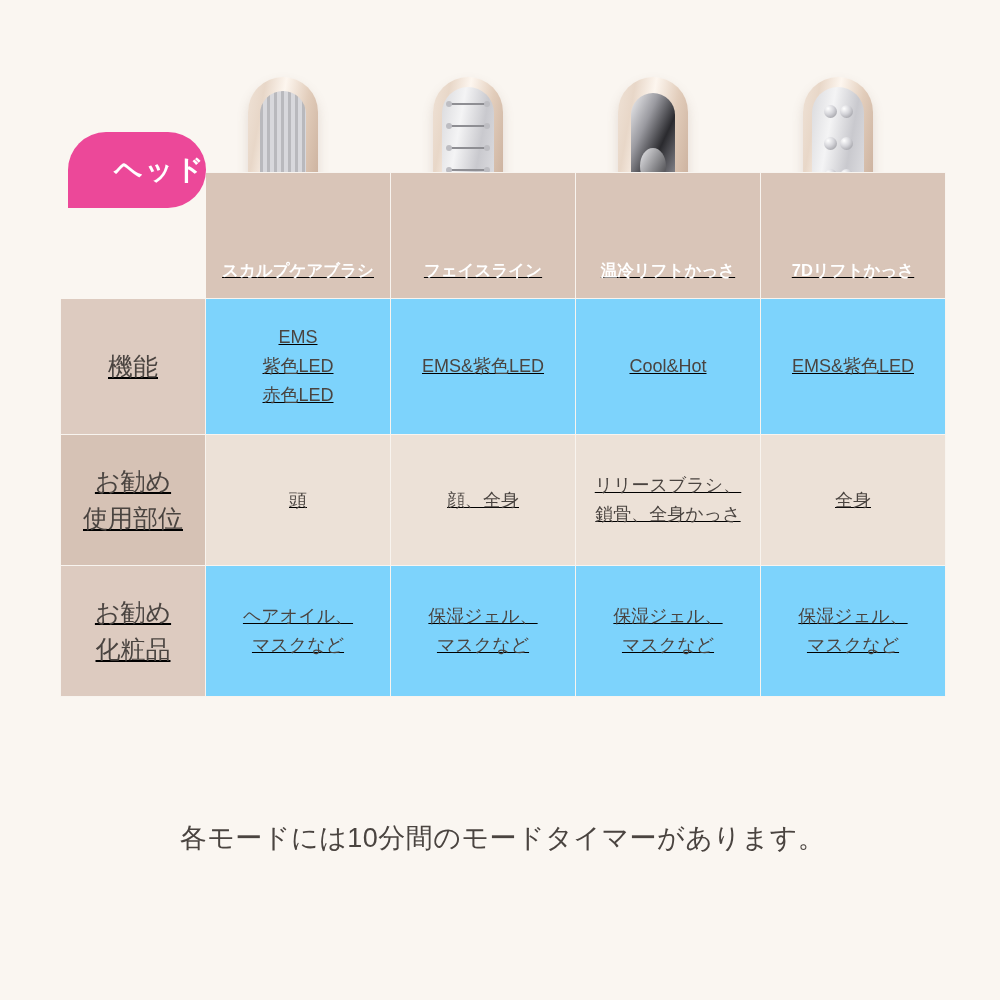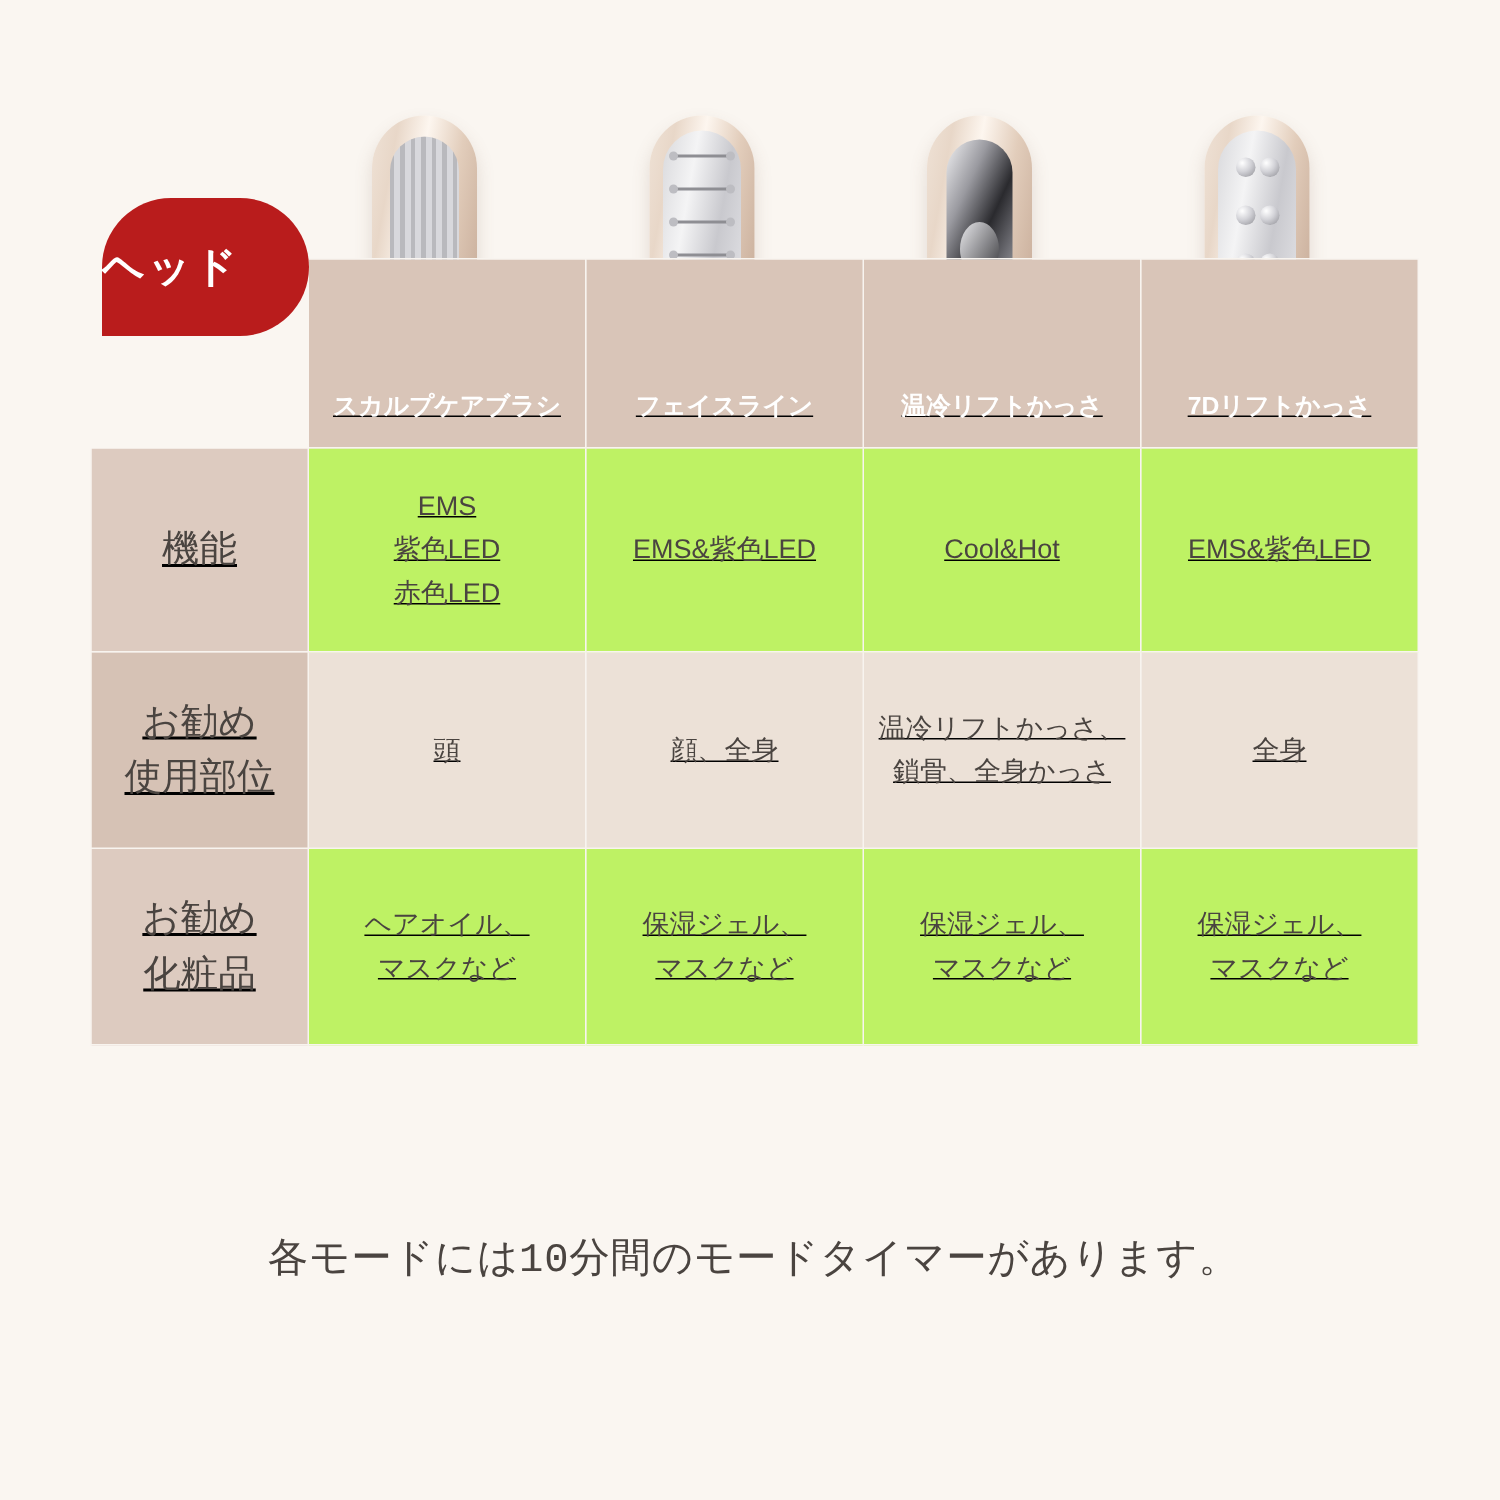--- a/index.html
+++ b/index.html
@@ -143,26 +143,26 @@
     border-radius: 50%;
     background: radial-gradient(circle at 32% 28%, #ffffff 0%, #d3d3d8 45%, #8e8e94 100%);
   }
 
   
   .head-badge {
     position: absolute;
     left: 68px;
     top: 132px;
     width: 138px;
-    height: 92px;
-    background: #b91c1c;
+    height: 76px;
+    background: #ec4899;
     border-radius: 999px 999px 999px 0 / 999px 999px 999px 0;
     display: flex;
     align-items: center;
-    justify-content: flex-start;
+    justify-content: flex-end;
     z-index: 5;
   }
   .head-badge-text {
     color: #ffffff;
     font-size: 28px;
     letter-spacing: 2px;
     font-weight: 700;
   }
 
   
@@ -207,41 +207,40 @@
     color: #4a4440;
     font-size: 25px;
     line-height: 1.5;
     font-weight: 500;
   }
   td.cell {
     font-size: 18px;
     line-height: 1.6;
     color: #4a4440;
   }
-  tr.tone-a td.cell { background: #bef264; }
+  tr.tone-a td.cell { background: #7dd3fc; }
   tr.tone-b td.cell { background: #ece1d7; }
   tr.tone-a td.rowlabel { background: #ddcbc0; }
   tr.tone-b td.rowlabel { background: #d6c2b5; }
 
   tr.r1 td { height: 133px; }
   tr.r2 td { height: 128px; }
   tr.r3 td { height: 128px; }
   tr.r4 td { height: 128px; }
 
   
   .footer-note {
     position: absolute;
     left: 60px;
     top: 820px;
     width: 885px;
     text-align: center;
     font-size: 27px;
     color: #4a4440;
     letter-spacing: 0.5px;
-    font-family: Liberation Mono, monospace;
   }
 </style>
 </head>
 <body>
 
 <div class="page">
 
   <div class="products">
     <div class="prod-spacer"></div>
 
@@ -321,21 +320,21 @@
           <td class="cell" style="white-space:pre-line">EMS&amp;紫色LED</td>
           <td class="cell" style="white-space:pre-line">Cool&amp;Hot</td>
           <td class="cell" style="white-space:pre-line">EMS&amp;紫色LED</td>
         </tr>
 
         <tr class="tone-b r2">
           <td class="rowlabel" style="white-space:pre-line">お勧め
 使用部位</td>
           <td class="cell" style="white-space:pre-line">頭</td>
           <td class="cell" style="white-space:pre-line">顔、全身</td>
-          <td class="cell" style="white-space:pre-line">温冷リフトかっさ、
+          <td class="cell" style="white-space:pre-line">リリースブラシ、
 鎖骨、全身かっさ</td>
           <td class="cell" style="white-space:pre-line">全身</td>
         </tr>
 
         <tr class="tone-a r3">
           <td class="rowlabel" style="white-space:pre-line">お勧め
 化粧品</td>
           <td class="cell" style="white-space:pre-line">ヘアオイル、
 マスクなど</td>
           <td class="cell" style="white-space:pre-line">保湿ジェル、

